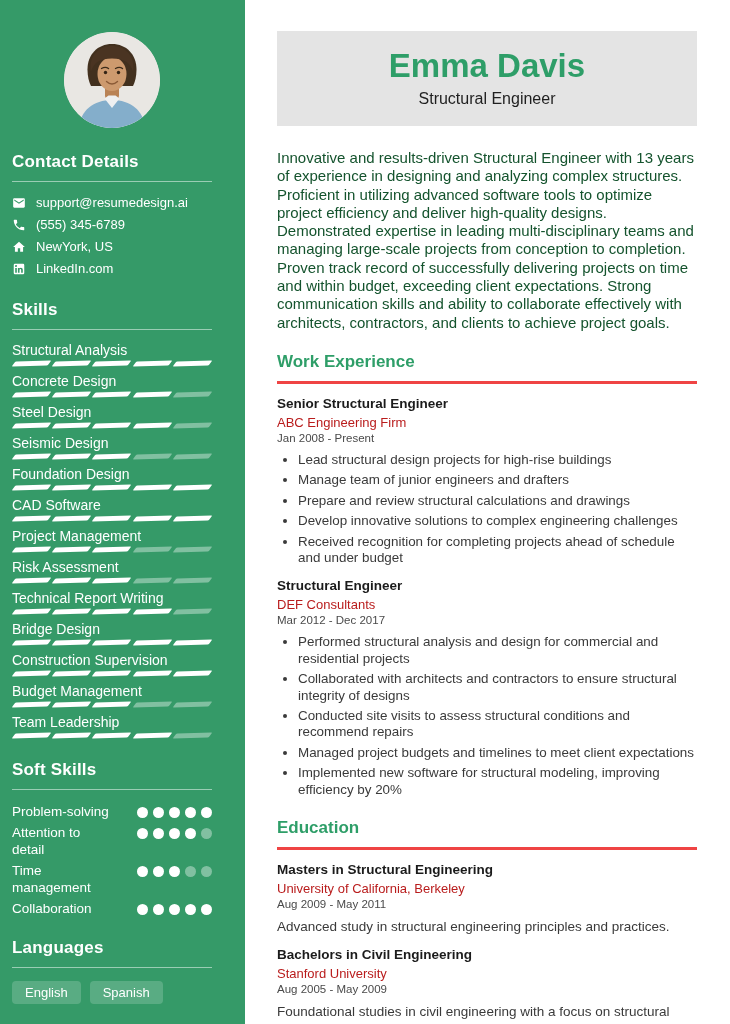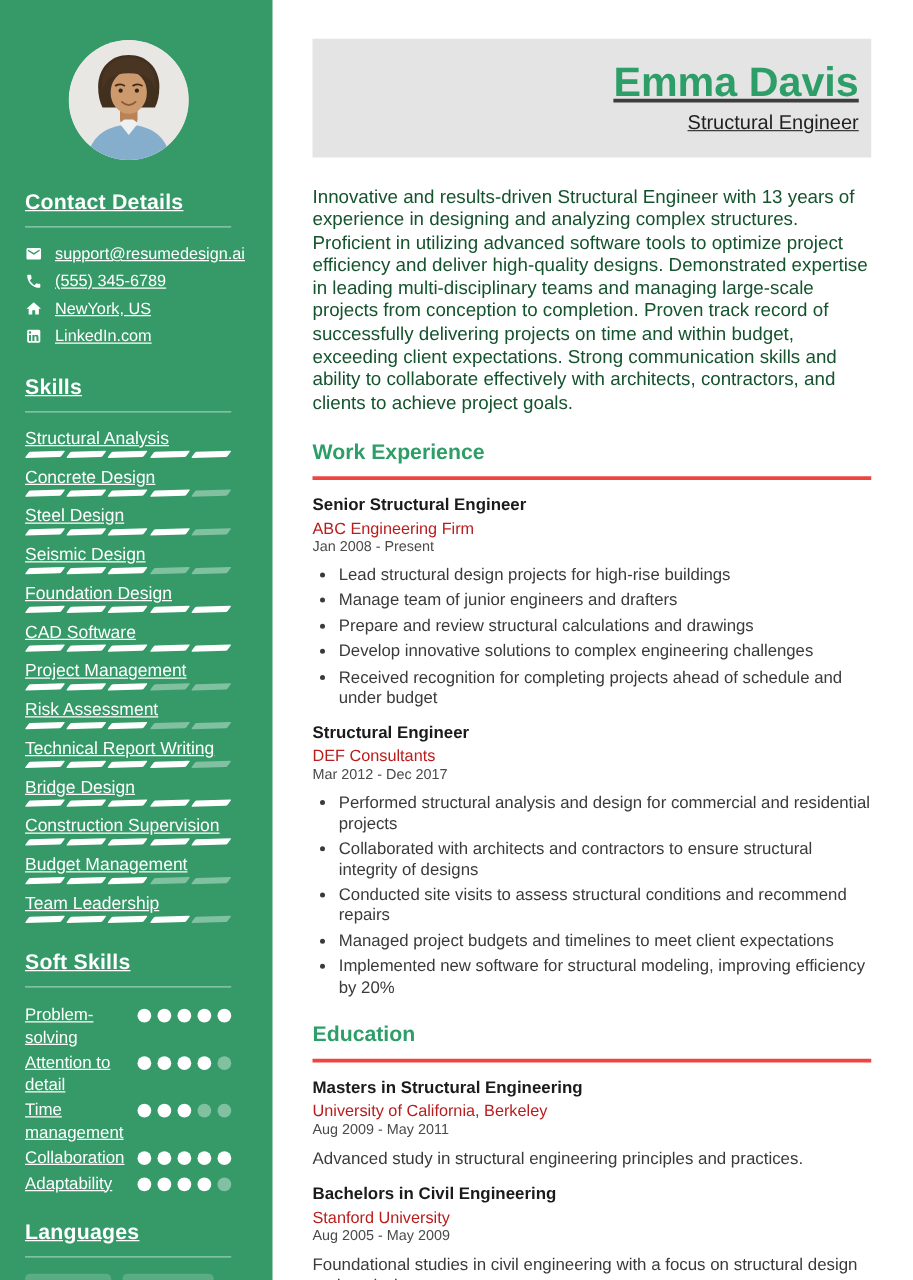--- a/index.html
+++ b/index.html
@@ -3,24 +3,23 @@
 <meta charset="utf-8">
 <style>
   * { box-sizing: border-box; margin: 0; padding: 0; }
   html,body { width:730px; height:1024px; }
   body { font-family:"Liberation Sans", sans-serif; background:#fff; overflow:hidden; }
 
   .page { display:flex; width:730px; height:1024px; background:#fff; }
 
   
   .sidebar {
-    width:218px; flex:none; height:1024px; overflow:hidden;
+    width:245px; flex:none; height:1024px; overflow:hidden;
     background:var(--sidebar-green,#359a68); color:#fff;
-    padding:32px 33px 0 20px;
-    text-decoration:underline;
+    padding:32px 33px 0 12px;
   }
   .avatar-wrap { width:96px; height:96px; border-radius:50%; overflow:hidden; margin:0 auto; background:#e9e7e3; }
   .avatar-wrap svg { display:block; width:100%; height:100%; }
 
   .side-sec { margin-top:24px; }
   .side-h { font-size:17px; font-weight:bold; letter-spacing:.2px; line-height:20px; }
   .rule { height:1px; background:rgba(255,255,255,.5); margin:9px 0 13px; }
 
   .contact-item { display:flex; align-items:center; gap:10px; margin-bottom:7px; font-size:13px; line-height:15px; }
   .cicon { width:14px; height:14px; flex:none; }
@@ -37,21 +36,21 @@
   .soft-label { width:102px; font-size:13.5px; line-height:17.5px; }
   .dots { display:flex; gap:5px; padding-top:4px; }
   .dot { width:11px; height:11px; border-radius:50%; background:rgba(255,255,255,.38); }
   .dot.on { background:#fff; }
 
   .lang-list { display:flex; gap:9px; margin-top:1px; }
   .pill { background:rgba(255,255,255,.18); border-radius:4px; padding:4px 13px; font-size:13px; line-height:15px; }
 
   
   .main { flex:1; padding:31px 33px 0 32px; color:#3d3d3d; }
-  .name-card { background:var(--header-bg,#e4e4e4); text-align:right; padding:17px 10px 18px;text-decoration:underline; }
+  .name-card { background:var(--header-bg,#e4e4e4); text-align:center; padding:17px 10px 18px; }
   .name-card h1 { color:var(--accent-green,#2e9e68); font-size:33px; line-height:36px; font-weight:bold; margin-bottom:6px; }
   .person-title { font-size:16px; color:#1f1f1f; }
 
   .summary { margin-top:23px; font-size:15px; line-height:18.3px; color:#14532d; }
 
   .sec-head { color:var(--accent-green,#2e9e68); font-size:17px; font-weight:bold;
               margin-top:20px; padding-bottom:9px; border-bottom:3px solid #ef4444; }
 
   .entry-head { display:flex; justify-content:space-between; align-items:flex-start; margin-top:12px;flex-direction:column; }
   .entry-title { font-size:13.5px; font-weight:bold; color:#1b1b1b; line-height:16px; }
@@ -297,30 +296,20 @@
           <div class="soft-row">
             <div class="soft-label">Collaboration</div>
             <div class="dots">
               <span class="dot on"></span>
               <span class="dot on"></span>
               <span class="dot on"></span>
               <span class="dot on"></span>
               <span class="dot on"></span>
             </div>
           </div>
-          <div class="soft-row">
-            <div class="soft-label">Adaptability</div>
-            <div class="dots">
-              <span class="dot on"></span>
-              <span class="dot on"></span>
-              <span class="dot on"></span>
-              <span class="dot on"></span>
-              <span class="dot"></span>
-            </div>
-          </div>
         </div>
     </section>
 
     <section class="side-sec" style="margin-top:21px">
       <h2 class="side-h">Languages</h2>
       <div class="rule"></div>
       <div class="lang-list">
           <span class="pill">English</span>
           <span class="pill">Spanish</span>
         </div>

